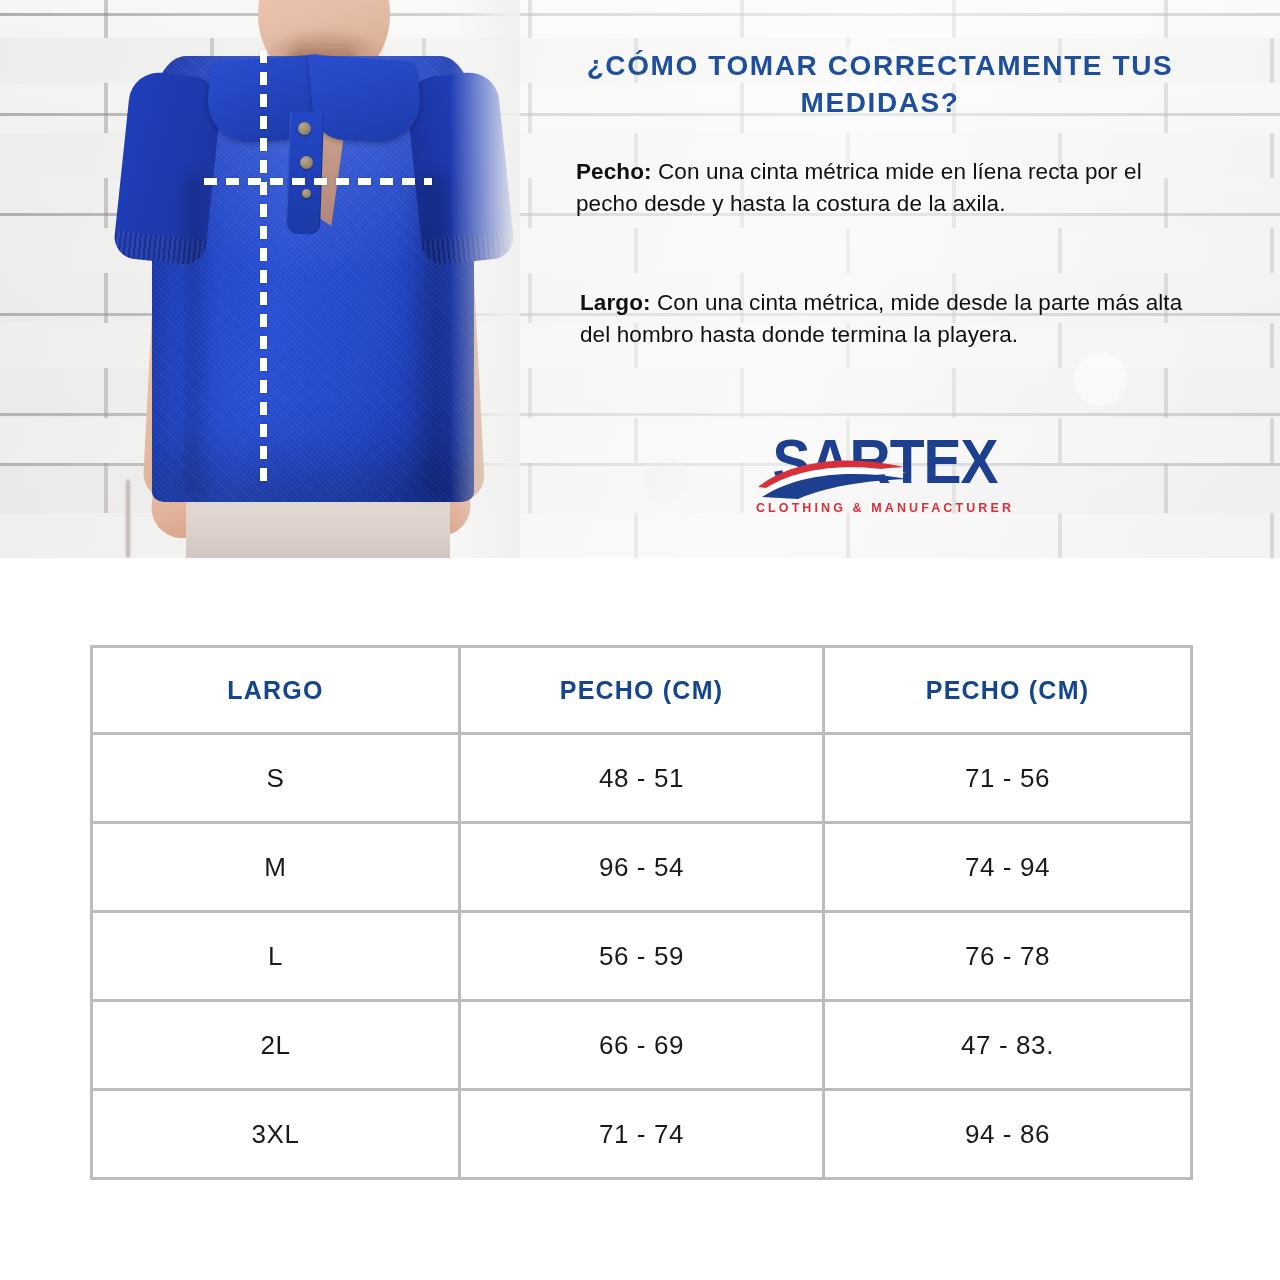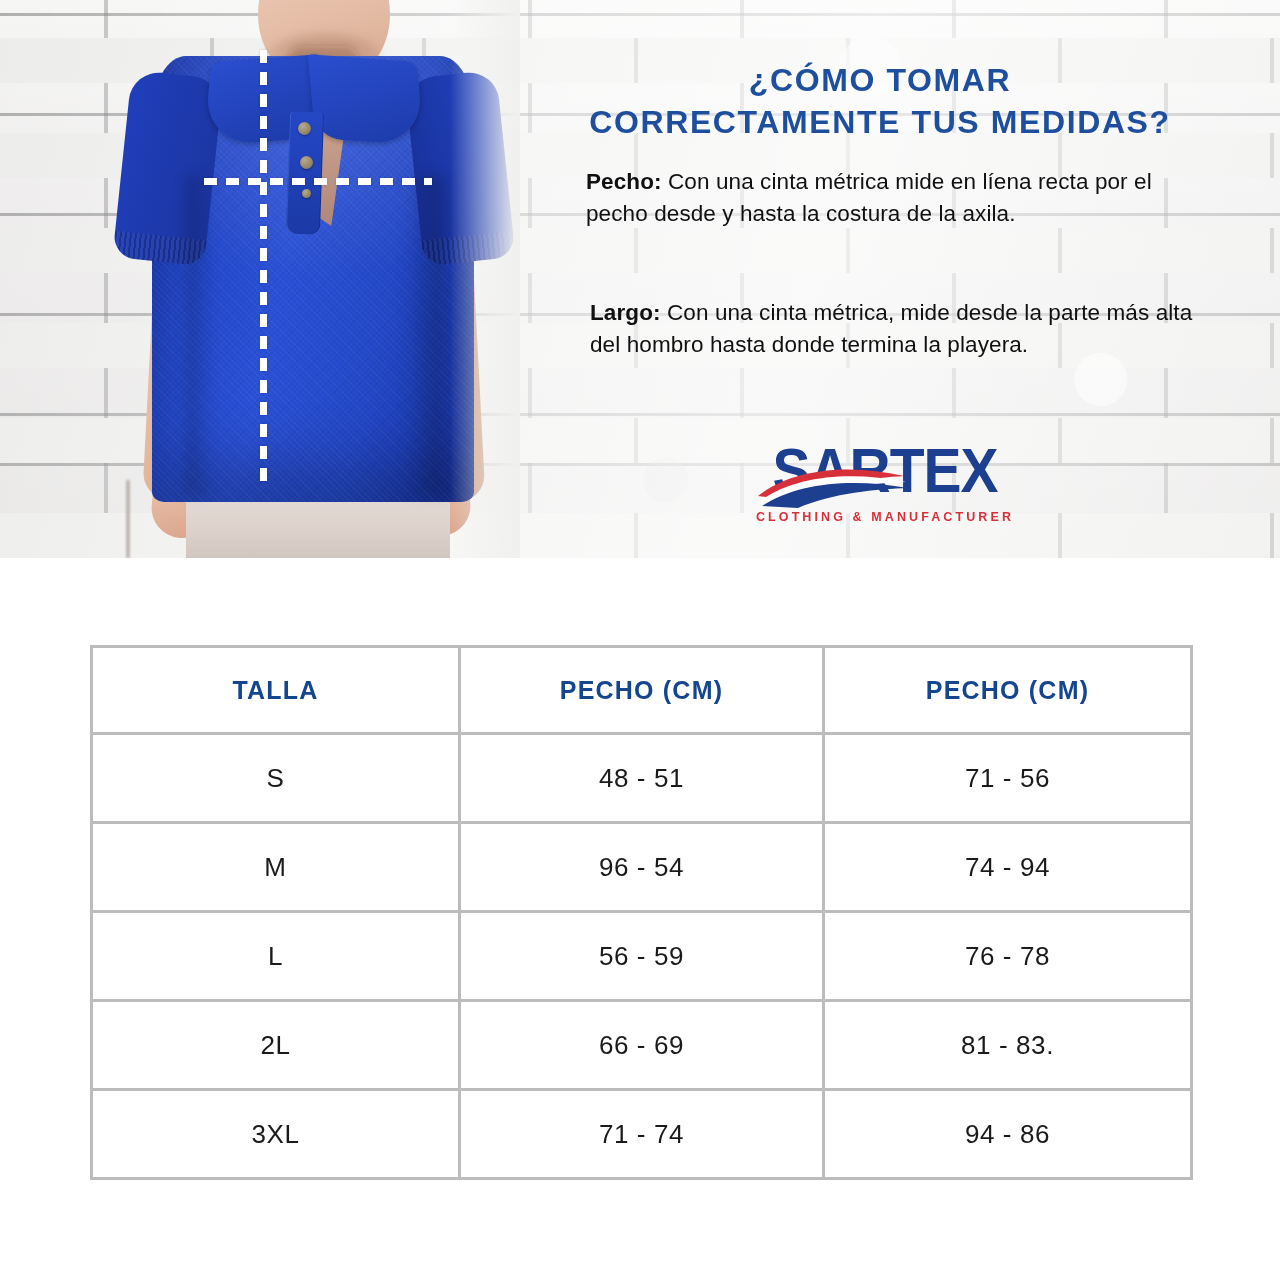--- a/index.html
+++ b/index.html
@@ -312,44 +312,44 @@
     filter: drop-shadow(0 0 1px rgba(0,0,0,0.18));
   }
 
   
   .copy {
     position: absolute;
     left: 560px; top: 44px;
     width: 640px;
   }
   .headline {
-    margin: 15px;
+    margin: 4px;
     text-align: center;
     color: #1d4f9e;
-    font-size: 32px;
+    font-size: 28px;
     font-weight: bold;
     letter-spacing: 1.6px;
     line-height: 1.32;
     padding: 0 14px;
   }
   .para {
-    margin: 10px;
+    margin: 0;
     color: #101010;
     font-size: 22.5px;
     line-height: 1.42;
     letter-spacing: .1px;
   }
   .para b { font-weight: bold; }
   .para-pecho { position: absolute; left: 16px; top: 112px; width: 600px; }
   .para-largo { position: absolute; left: 20px; top: 243px; width: 615px; }
 
   
   .logo {
     position: absolute;
-    left: 180px; top: 394px;
+    left: 180px; top: 385px;
     width: 290px; height: 96px;
   }
   .logo-word {
     position: absolute;
     left: 0; top: 0;
     width: 290px;
     text-align: center;
     font-family: "Liberation Sans", sans-serif;
     font-size: 57px;
     font-weight: bold;
@@ -485,21 +485,21 @@
 
 <div class="table-wrap">
   <table class="size-table">
     <colgroup>
         <col class="c1">
         <col class="c2">
         <col class="c3">
       </colgroup>
     <thead>
       <tr>
-        <th>TALLA</th>
+        <th>LARGO</th>
         <th>PECHO (CM)</th>
         <th>PECHO (CM)</th>
       </tr>
     </thead>
     <tbody>
       <tr>
         <td>S</td>
         <td>48 - 51</td>
         <td>71 - 56</td>
       </tr>
@@ -509,21 +509,21 @@
         <td>74 - 94</td>
       </tr>
       <tr>
         <td>L</td>
         <td>56 - 59</td>
         <td>76 - 78</td>
       </tr>
       <tr>
         <td>2L</td>
         <td>66 - 69</td>
-        <td>81 - 83.</td>
+        <td>47 - 83.</td>
       </tr>
       <tr>
         <td>3XL</td>
         <td>71 - 74</td>
         <td>94 - 86</td>
       </tr>
     </tbody>
   </table>
 </div>
 

